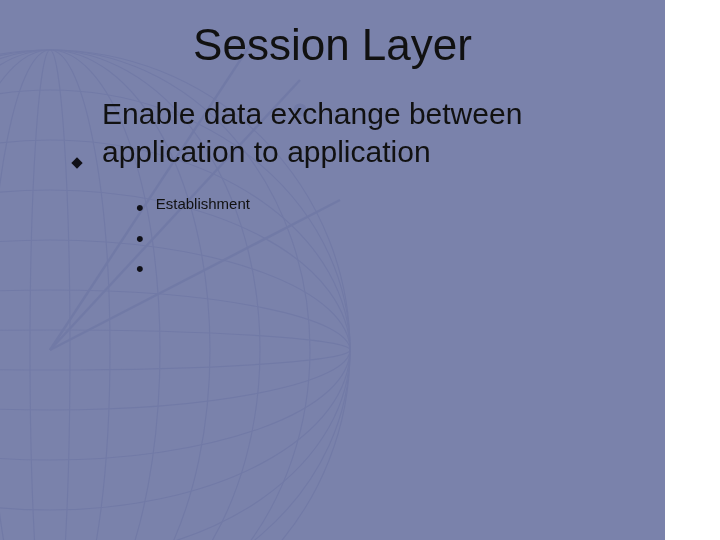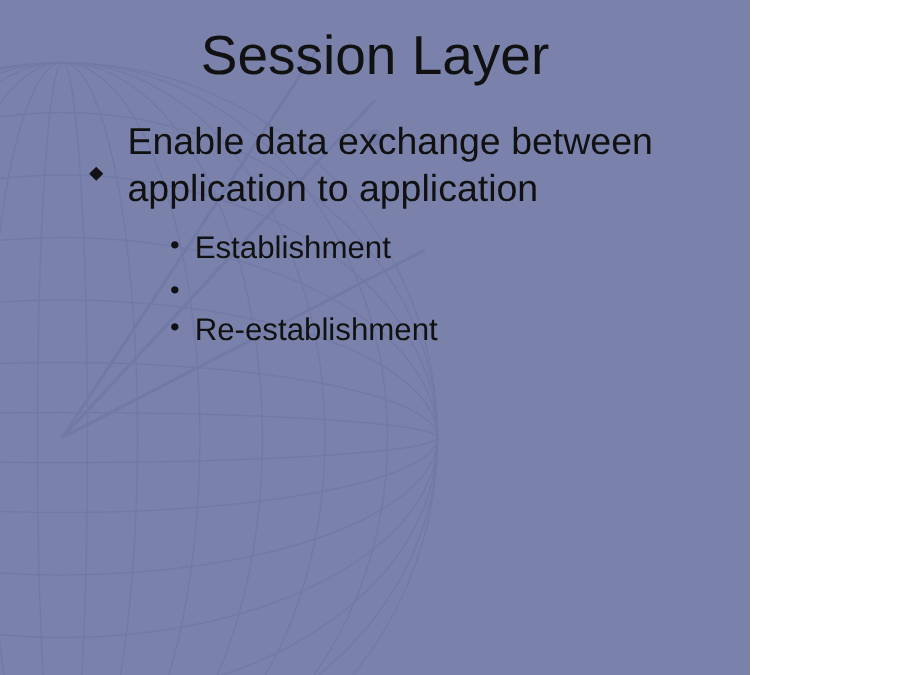--- a/index.html
+++ b/index.html
@@ -5,21 +5,21 @@
   html, body {
     margin: 0;
     padding: 0;
     width: 720px;
     height: 540px;
     overflow: hidden;
     font-family: Verdana, Geneva, sans-serif;
   }
   .slide {
     position: relative;
-    width: 600px;
+    width: 665px;
     height: 540px;
     background: #7a82ab;
     box-sizing: border-box;
   }
   .bg-dish {
     position: absolute;
     left: -260px;
     top: 40px;
     width: 620px;
     height: 620px;
@@ -38,22 +38,22 @@
     font-weight: 400;
   }
   .body {
     position: absolute;
     top: 95px;
     left: 70px;
     right: 40px;
   }
   .l1 {
     display: flex;
-    align-items: center;
-    margin-bottom: 12px;
+    align-items: flex-end;
+    margin-bottom: 24px;
   }
   .l1 .bullet {
     flex: 0 0 auto;
     margin-top: 12px;
     margin-right: 18px;
   }
   .l1 .text {
     font-size: 30px;
     line-height: 1.25;
     color: #111;
@@ -68,21 +68,21 @@
     margin-bottom: 2px;
   }
   .l2 .dot {
     font-size: 22px;
     line-height: 1.3;
     color: #101017;
     margin-right: 12px;
     flex: 0 0 auto;
   }
   .l2 .text {
-    font-size: 25px;
+    font-size: 15px;
     line-height: 1.35;
     color: #111;
   }
 </style>
 </head>
 <body>
 
 <div class="slide">
 
   <svg class="bg-dish" viewBox="0 0 620 620">
@@ -119,18 +119,17 @@
     <div class="l2-group">
       <div class="l2">
         <div class="dot">•</div>
         <div class="text">Establishment</div>
       </div>
       <div class="l2">
         <div class="dot">•</div>
       </div>
       <div class="l2">
         <div class="dot">•</div>
-        <div class="text">Re-establishment</div>
       </div>
     </div>
   </div>
 
 </div>
 
 </body></html>

